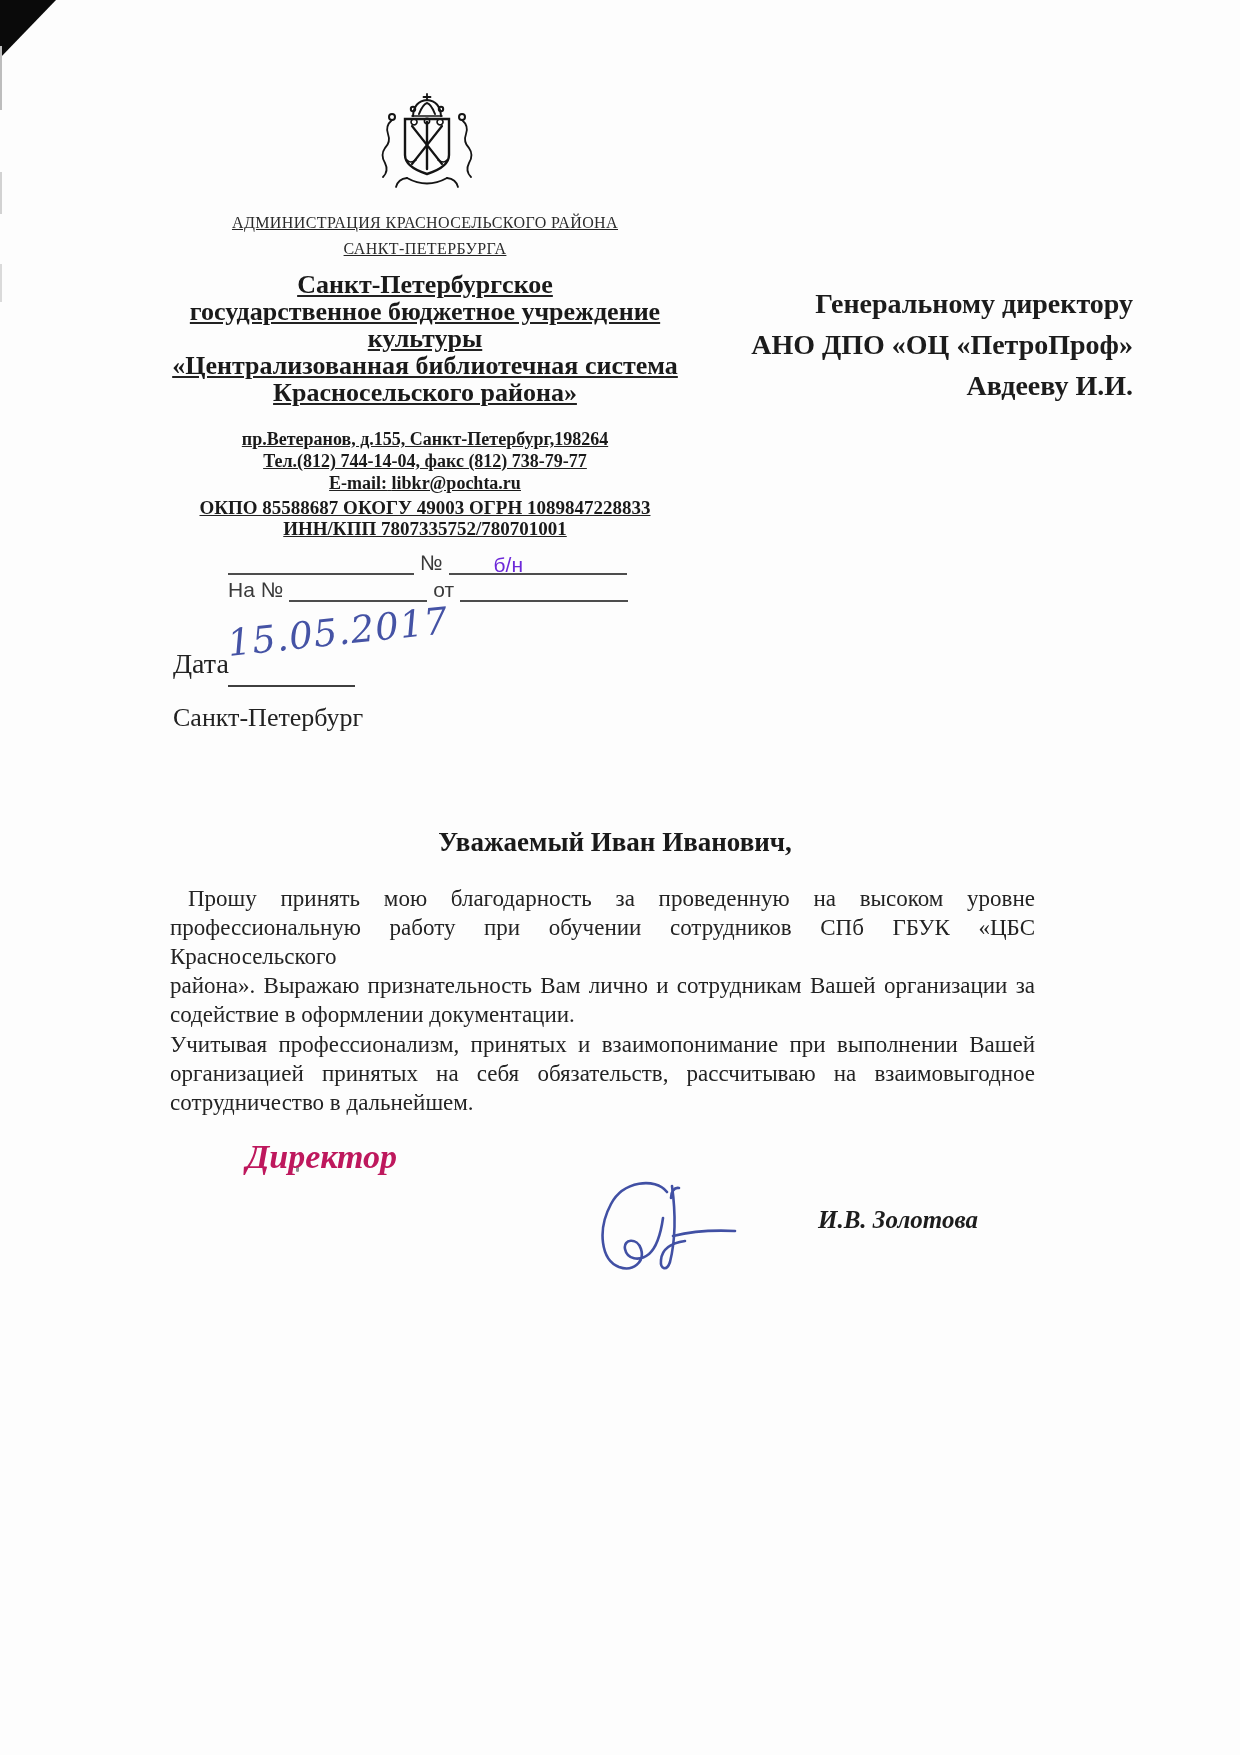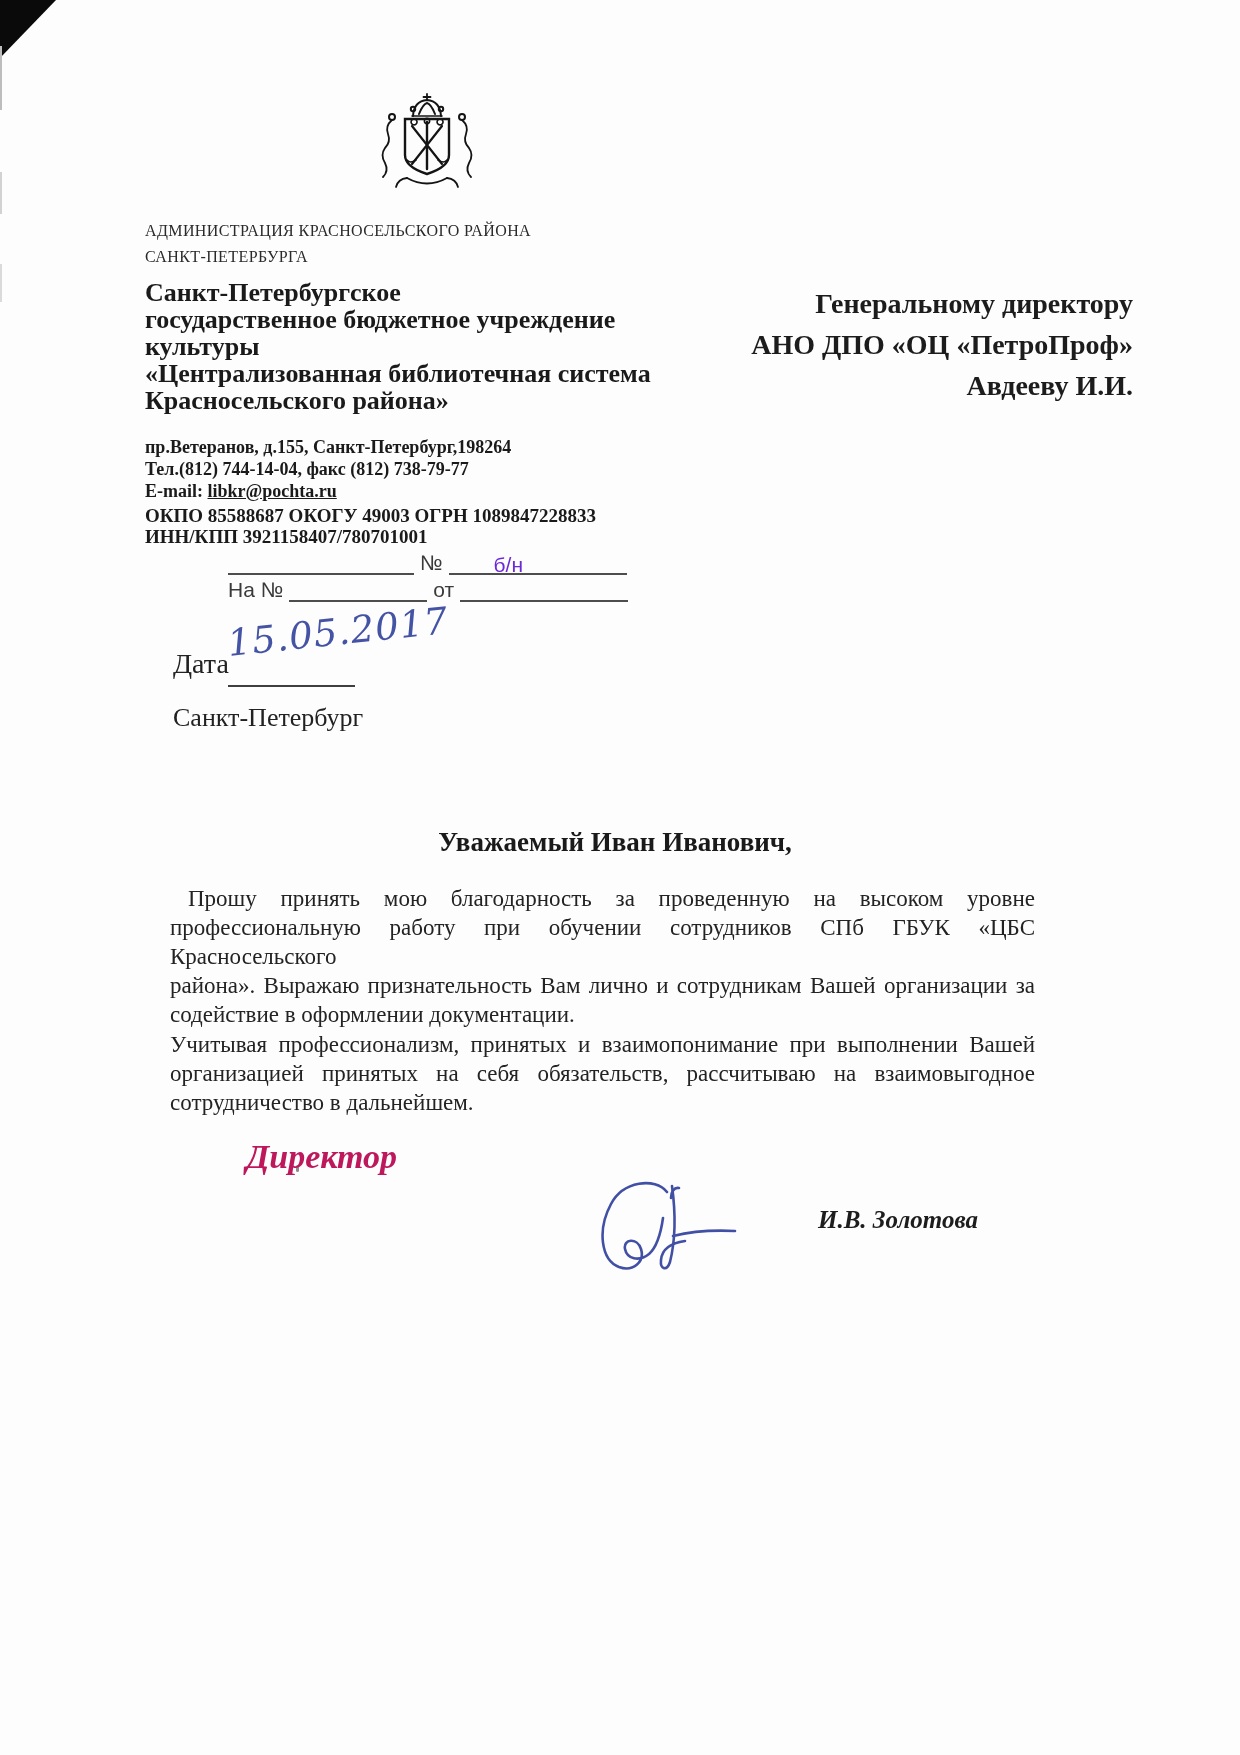--- a/index.html
+++ b/index.html
@@ -6,21 +6,21 @@
   .page{
     position:relative;width:1240px;height:1755px;background:#fdfdfd;
     font-family:"Liberation Serif", serif;color:#222;overflow:hidden;
   }
   
   .corner-tri{position:absolute;left:0;top:0;width:56px;height:58px;background:#0a0a0a;
     clip-path:polygon(0 0,100% 0,0 100%);}
   .edge-streak{position:absolute;left:0;width:2px;background:#bdbdbd;}
   
   .arms{position:absolute;left:366px;top:92px;width:122px;height:110px;}
-  .lh-col{position:absolute;left:145px;top:218px;width:560px;}
+  .lh-col{position:absolute;left:145px;top:210px;width:560px;text-align:center;text-decoration:underline;}
   .admin-line{font-size:16px;line-height:26px;color:#2b2b2b;letter-spacing:.4px;}
   .org-block{margin-top:9px;font-weight:bold;font-size:26px;line-height:27px;color:#1a1a1a;}
   .addr-block{margin-top:22px;font-weight:bold;font-size:18px;line-height:22px;color:#1a1a1a;}
   .addr-block .email-val{text-decoration:underline;}
   .codes-block{margin-top:3px;font-weight:bold;font-size:19px;line-height:21px;color:#1a1a1a;}
   
   .recipient{position:absolute;top:283px;right:107px;width:480px;text-align:right;
     font-weight:bold;font-size:28px;line-height:41px;color:#1c1c1c;}
   
   .ref-row{position:absolute;left:228px;height:26px;font-family:"Liberation Sans",sans-serif;
@@ -99,21 +99,21 @@
       <div>«Централизованная библиотечная система</div>
       <div>Красносельского района»</div>
     </div>
     <div class="addr-block">
       <div>пр.Ветеранов, д.155, Санкт-Петербург,198264</div>
       <div>Тел.(812) 744-14-04, факс (812) 738-79-77</div>
       <div><span>E-mail:</span> <span class="email-val">libkr@pochta.ru</span></div>
     </div>
     <div class="codes-block">
       <div>ОКПО 85588687 ОКОГУ 49003 ОГРН 1089847228833</div>
-      <div>ИНН/КПП 3921158407/780701001</div>
+      <div>ИНН/КПП 7807335752/780701001</div>
     </div>
   </div>
 
   <div class="recipient">
     <div>Генеральному директору</div>
     <div>АНО ДПО «ОЦ «ПетроПроф»</div>
     <div>Авдееву И.И.</div>
   </div>
 
   <div class="ref-row" style="top:551px;">

